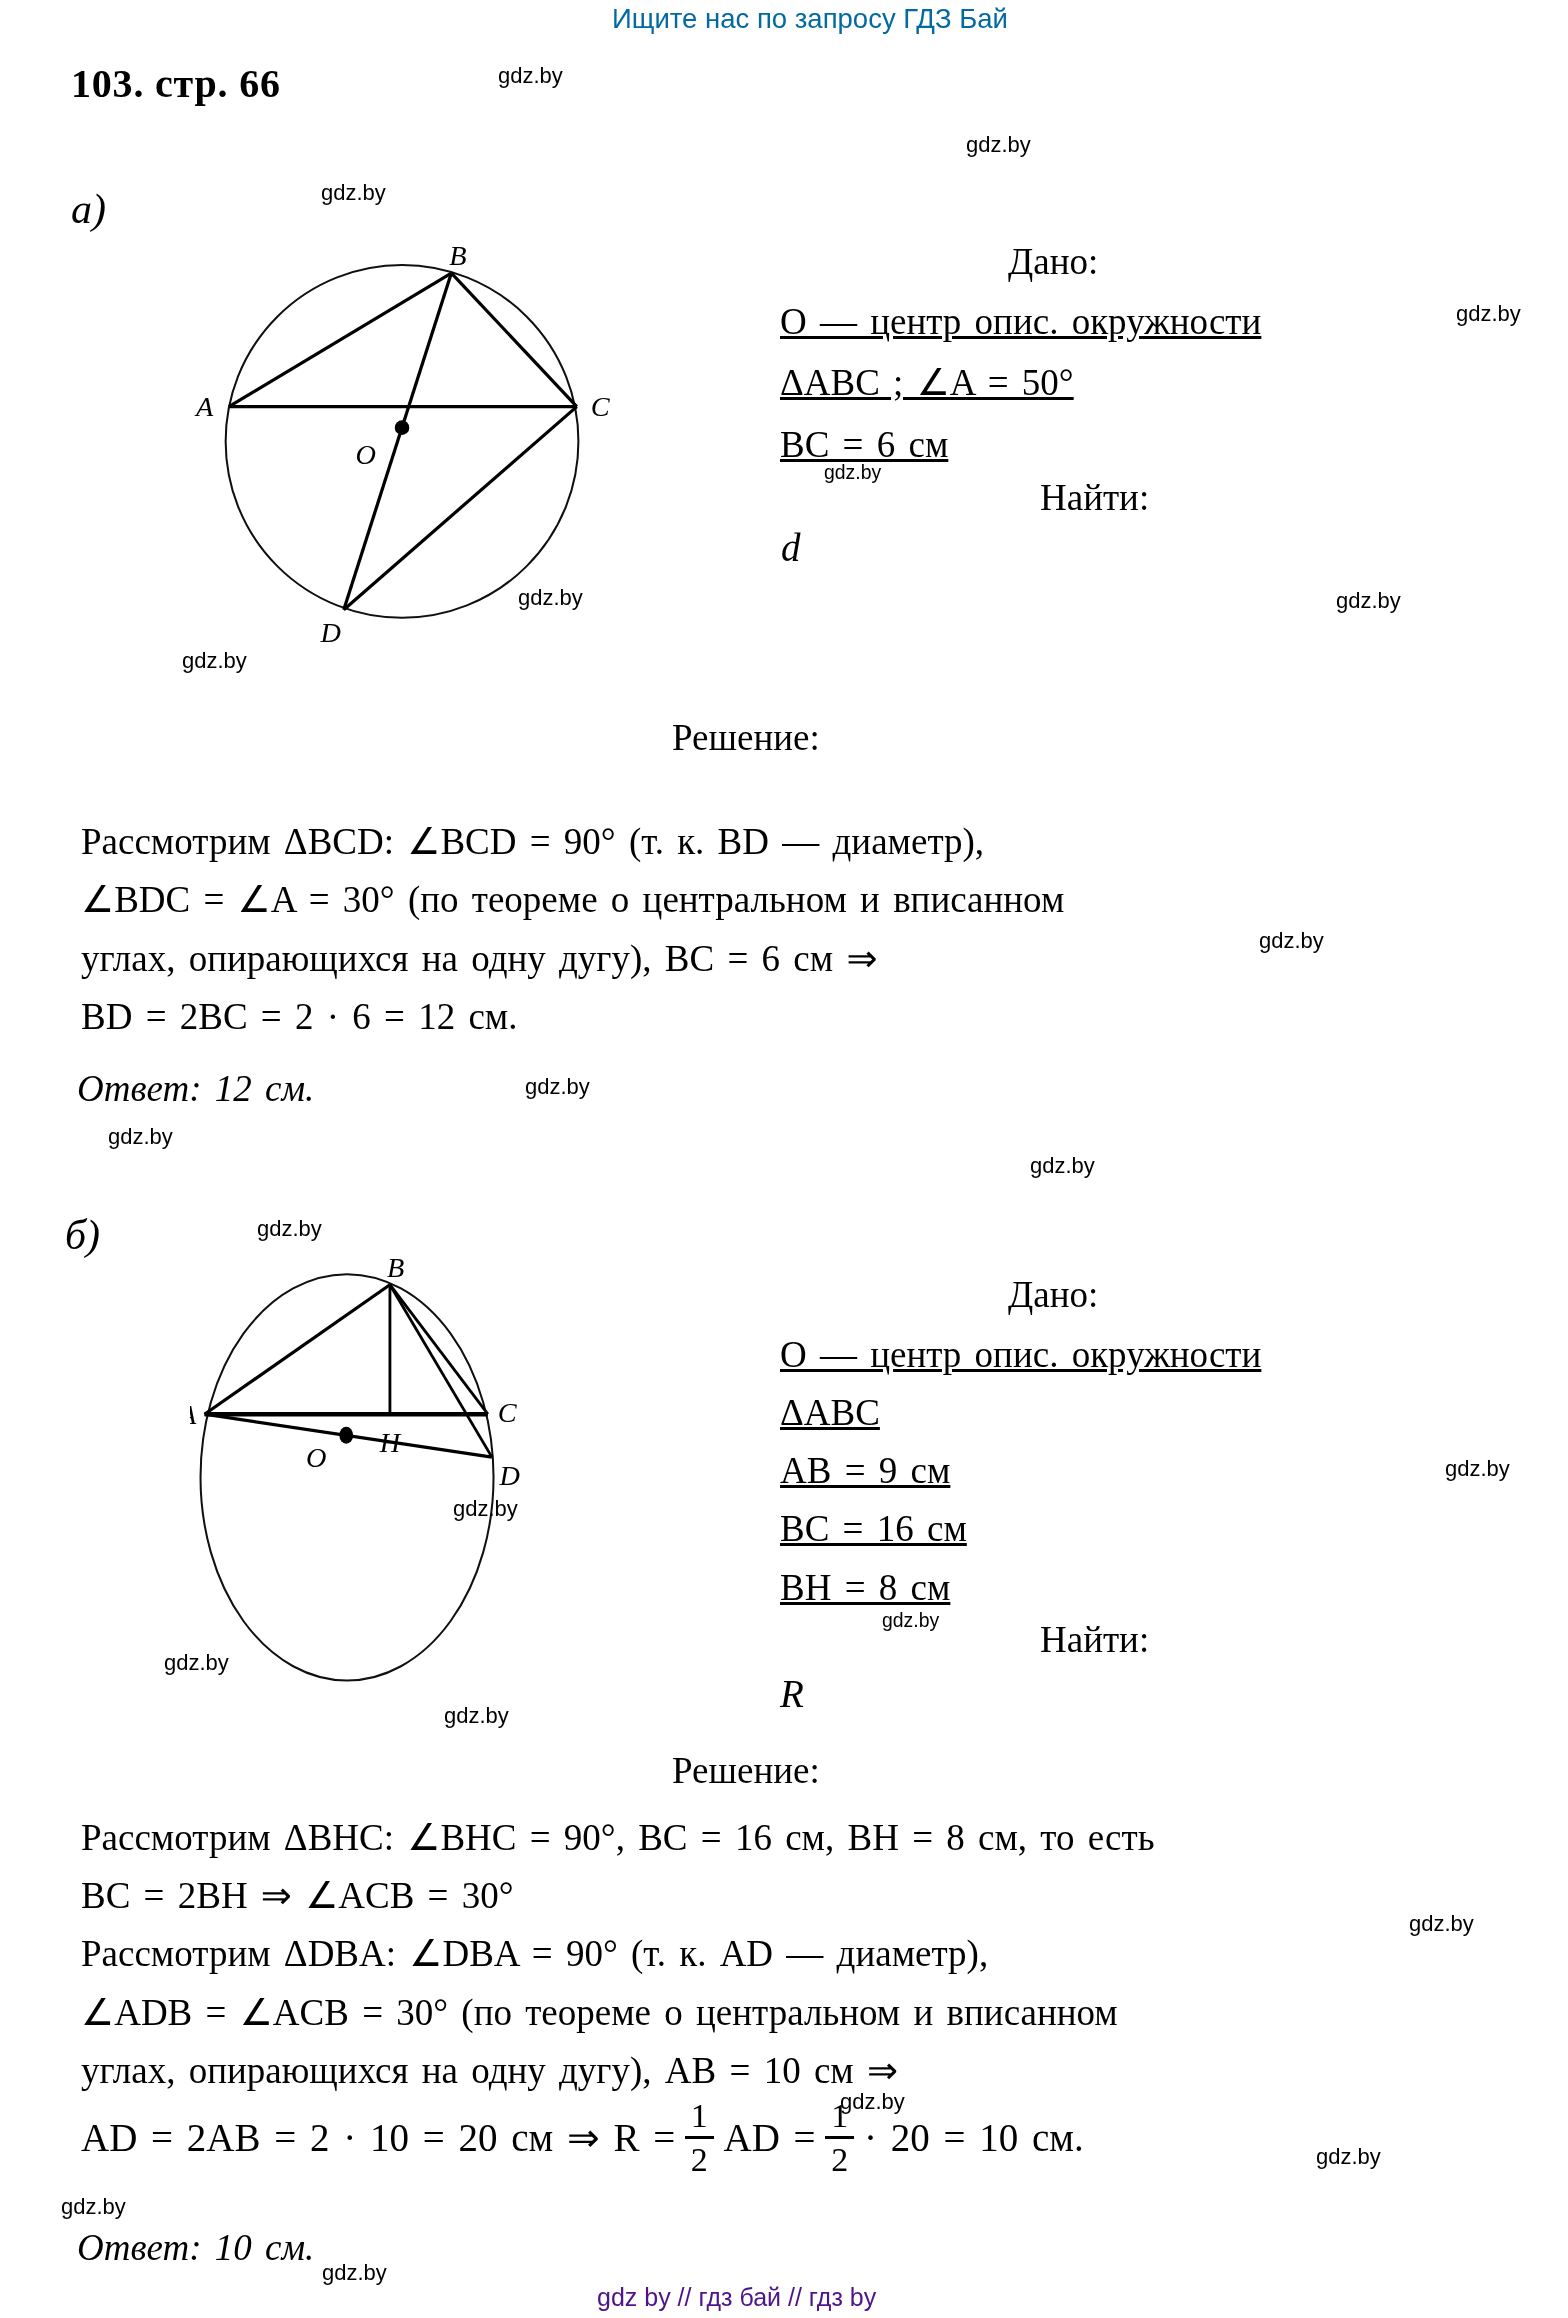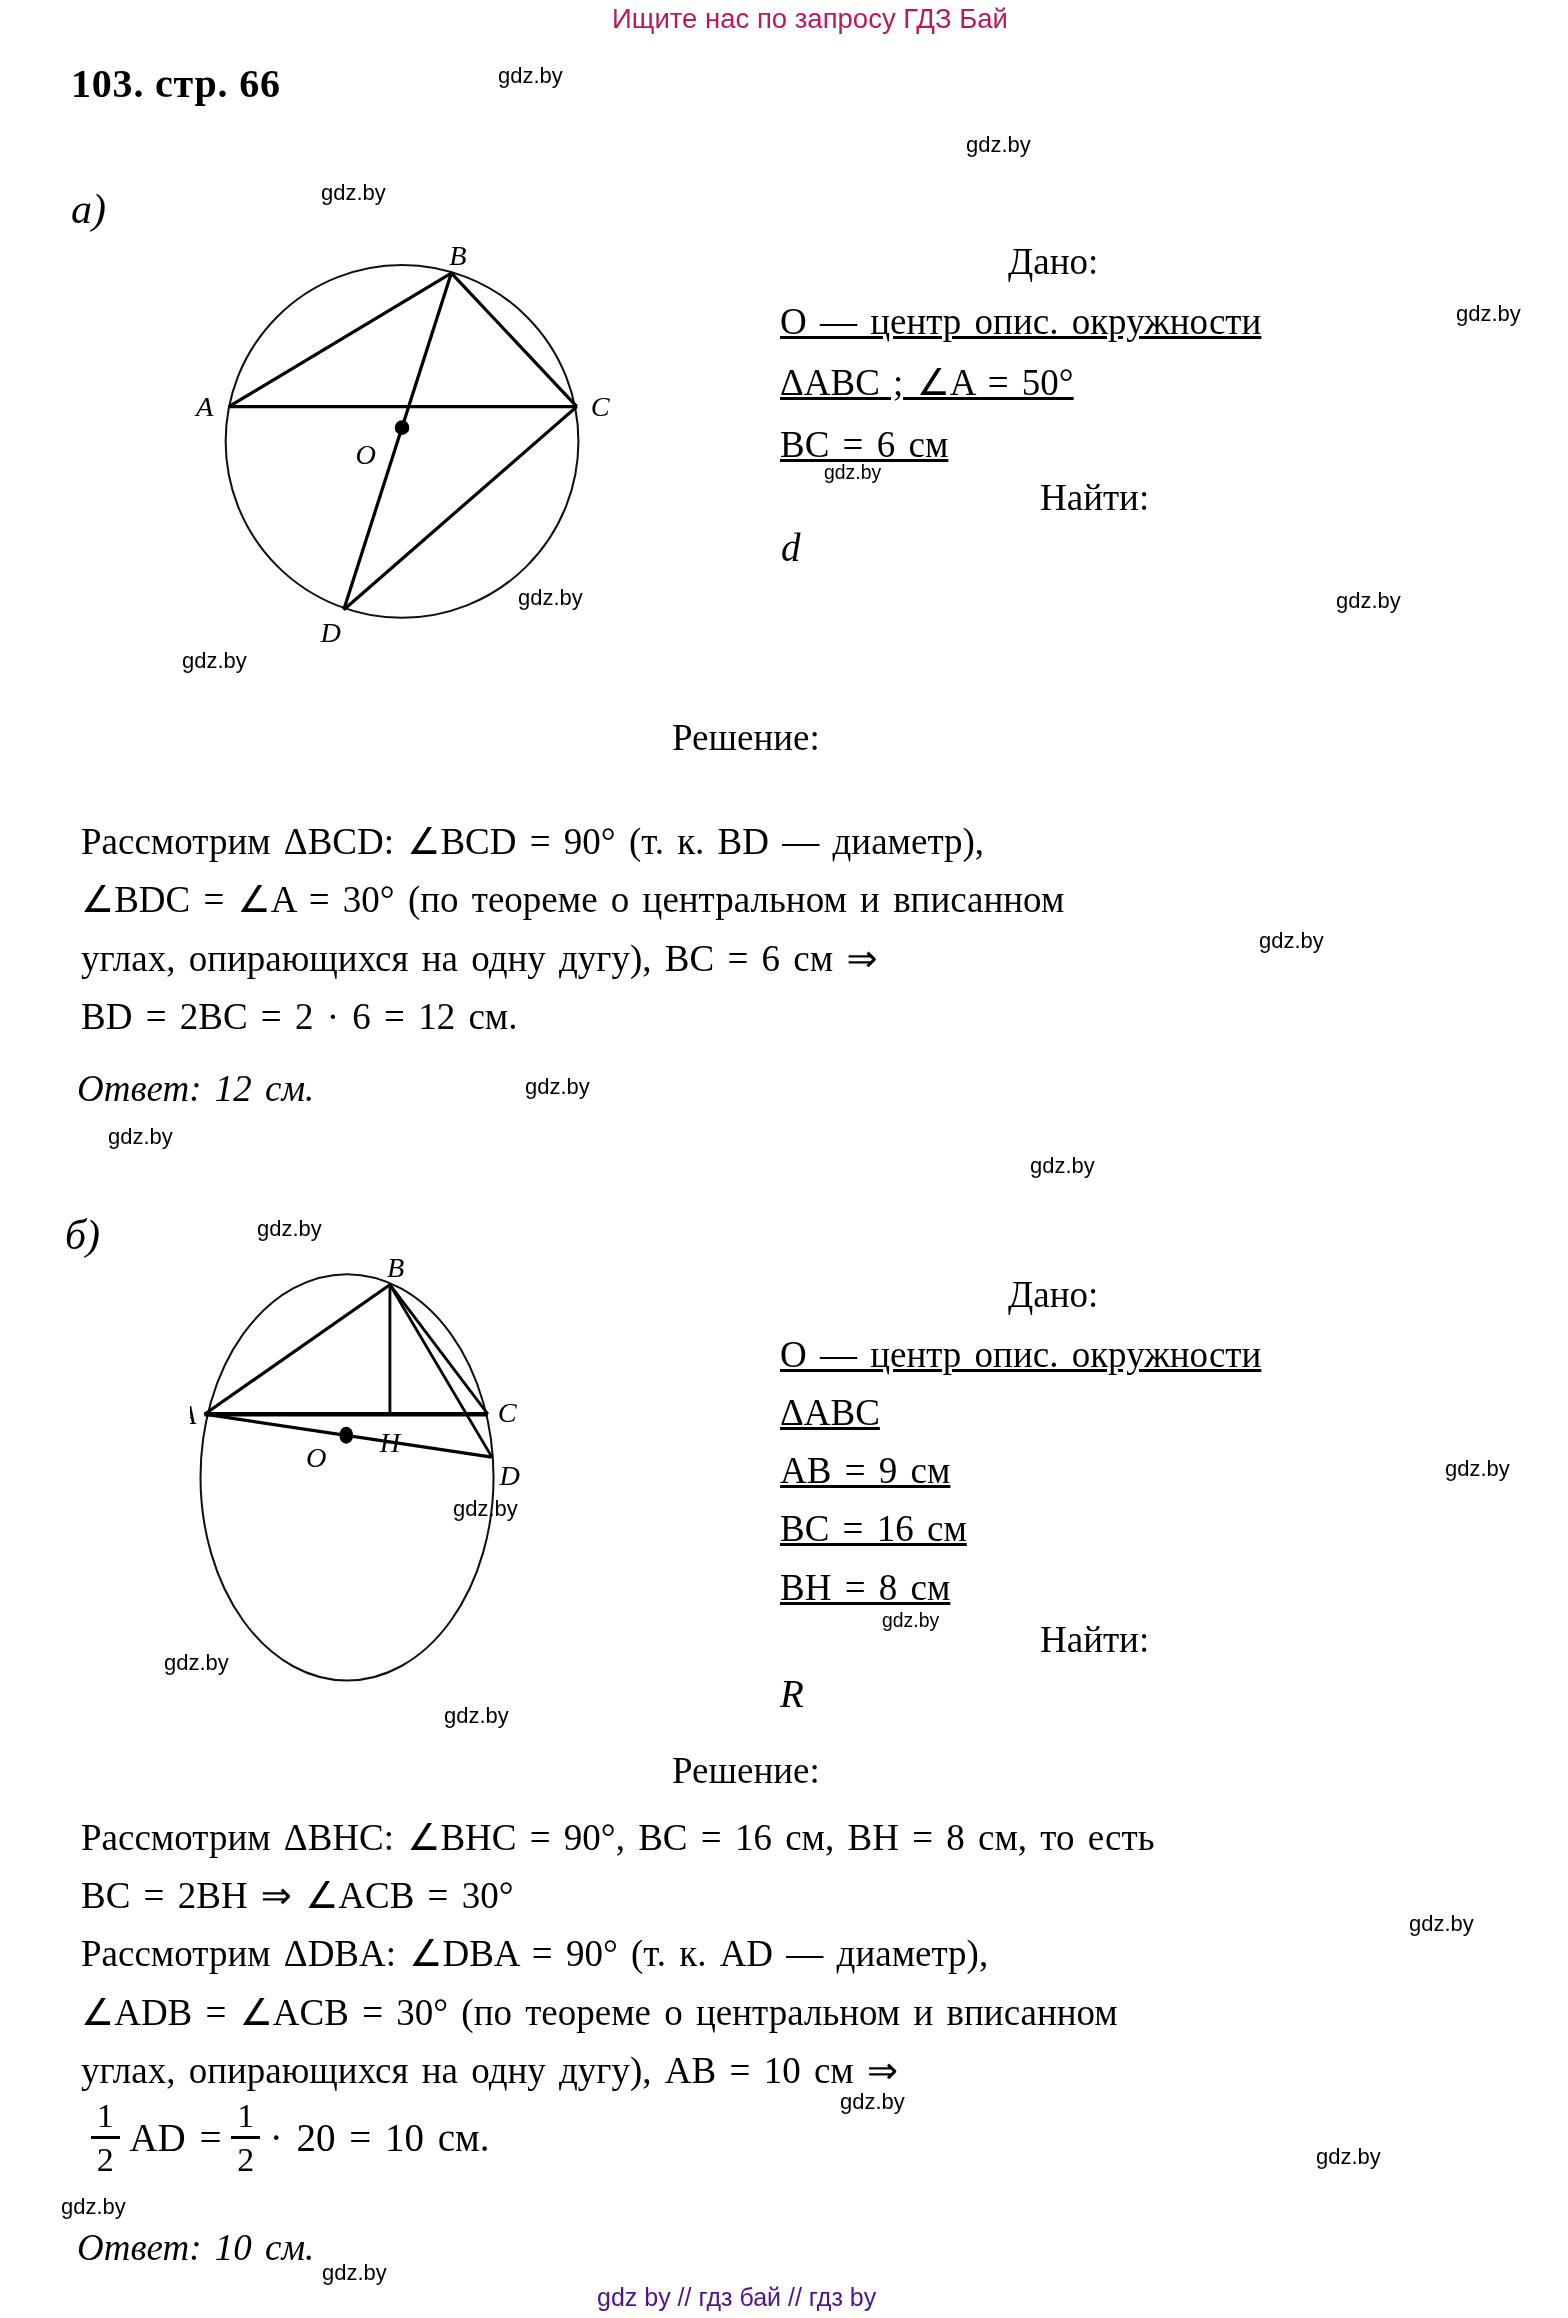--- a/index.html
+++ b/index.html
@@ -2,21 +2,21 @@
 <html style="font-size:13px"><head>
 <meta charset="utf-8">
 <style>
   html,body{margin:0;padding:0;}
   body{
     width:1569px;height:2319px;position:relative;background:#ffffff;
     font-family:"Liberation Serif", serif;color:#000;overflow:hidden;
   }
   .banner{
     position:absolute;left:486px;top:3.2px;width:648px;text-align:center;
-    font-family:"Liberation Sans", sans-serif;font-size:27.5px;color:#be185d;
+    font-family:"Liberation Sans", sans-serif;font-size:27.5px;color:#0369a1;
   }
   .doc-title{
     position:absolute;left:71px;top:60px;font-size:40px;font-weight:bold;
     letter-spacing:0.8px;
   }
   .part-label{
     position:absolute;font-size:42px;font-style:italic;
   }
   .wm{
     position:absolute;font-family:"Liberation Sans", sans-serif;
@@ -109,20 +109,21 @@
 <div class="math find-val" style="left:780px;top:1671px;">R</div>
 
 <div class="sec-head" style="left:672px;top:1749px;">Решение:</div>
 <div class="math" style="left:81px;top:1816px;">Рассмотрим ΔBHC: ∠BHC = 90°, BC = 16 см, BH = 8 см, то есть</div>
 <div class="math" style="left:81px;top:1874px;">BC = 2BH ⇒ ∠ACB = 30°</div>
 <div class="math" style="left:81px;top:1932px;font-family:Liberation Serif, serif;">Рассмотрим ΔDBA: ∠DBA = 90° (т. к. AD — диаметр),</div>
 <div class="math" style="left:81px;top:1991px;">∠ADB = ∠ACB = 30° (по теореме о центральном и вписанном</div>
 <div class="math" style="left:81px;top:2049px;">углах, опирающихся на одну дугу), AB = 10 см ⇒</div>
 
 <div class="final-line">
+  <span>AD = 2AB = 2 · 10 = 20 см ⇒ R =</span>
   <span class="frac">
     <span class="num">1</span>
     <span class="bar"></span>
     <span class="den">2</span>
   </span>
   <span>AD =</span>
   <span class="frac">
     <span class="num">1</span>
     <span class="bar"></span>
     <span class="den">2</span>

